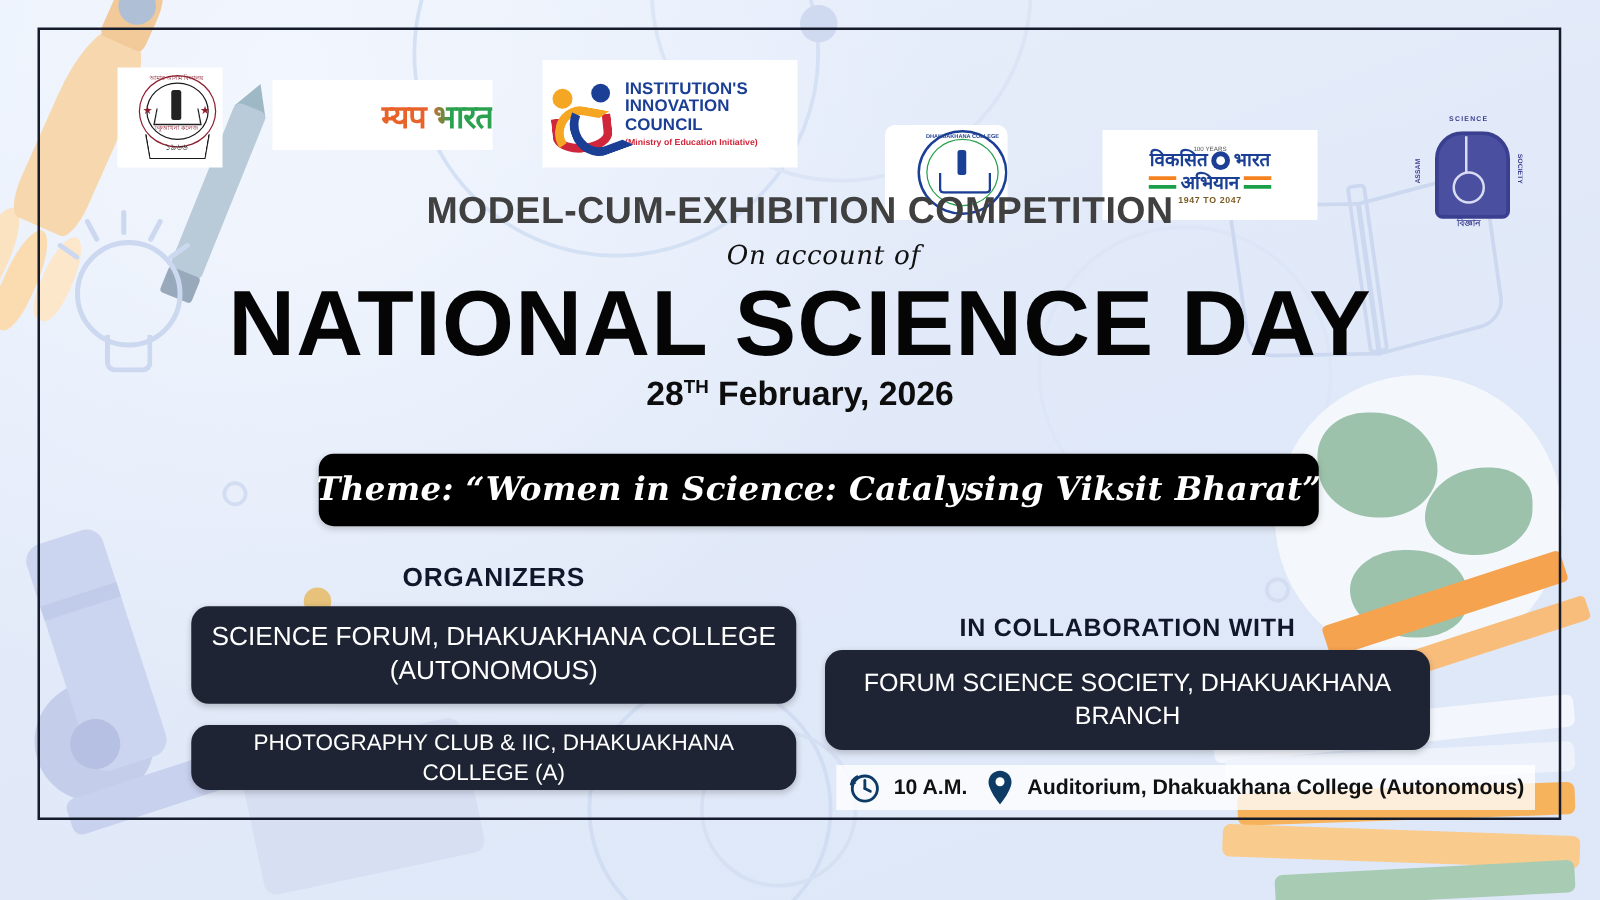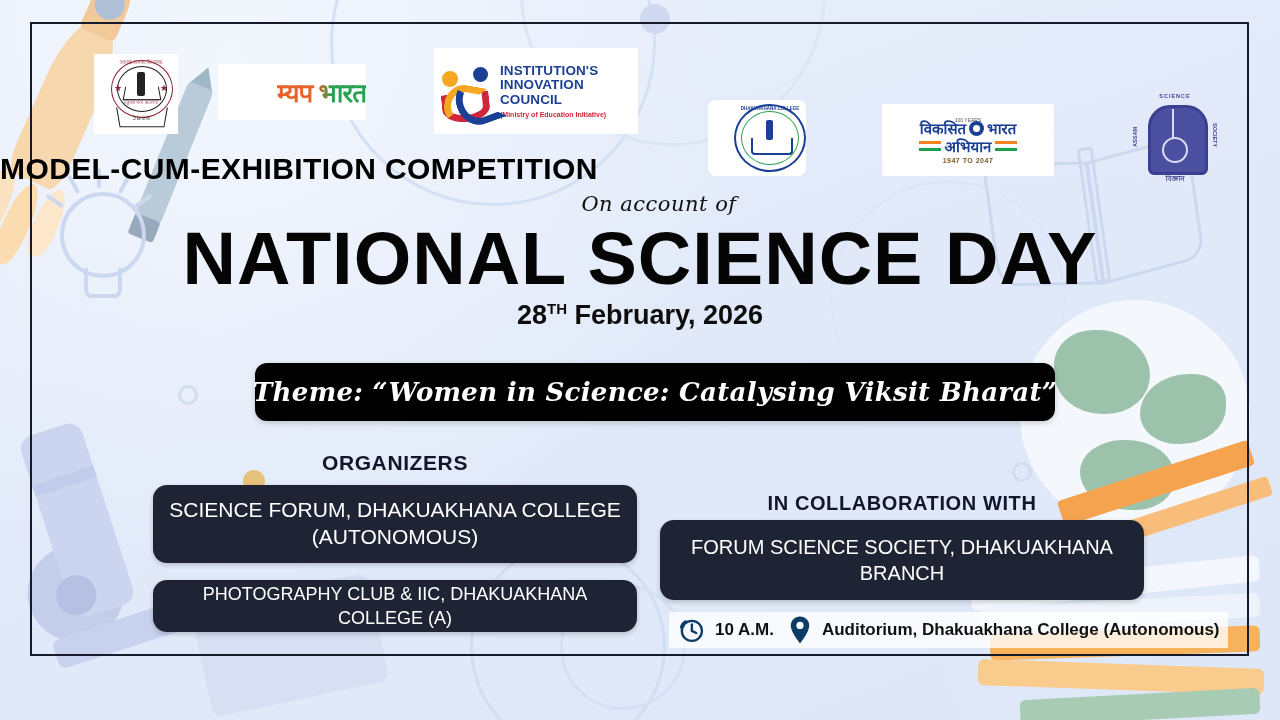--- a/index.html
+++ b/index.html
@@ -313,21 +313,21 @@
     border-left: 1.5px solid #1b1b1b; border-right: 1.5px solid #1b1b1b;
     border-bottom: 1.5px solid #1b1b1b;
     transform: perspective(24px) rotateX(-10deg);
   }
   .seal .yr {
     position: absolute; left: 0; top: 54px; width: 74px; text-align: center;
     font-size: 7px; color: #1b1b1b;
   }
 
   
-  .logo-2 { left: 188px; top: 16px; width: 148px; height: 56px; }
+  .logo-2 { left: 188px; top: 16px; width: 176px; height: 56px; }
   .mybharat {
     font-size: 26px; font-weight: bold;
     background: linear-gradient(90deg, #e8632a 0%, #e8632a 44%, #2aa14e 62%, #2aa14e 100%);
     -webkit-background-clip: text; background-clip: text; color: transparent;
     letter-spacing: -1px;
   }
 
   
   .logo-3 { left: 404px; top: 0px; width: 204px; height: 86px; padding: 4px 6px; }
   .iic { display: flex; align-items: center; gap: 8px; width: 100%; }
@@ -435,23 +435,23 @@
     position: absolute; font-size: 5.5px; font-weight: bold; color: #3b3f8f;
   }
   .ass .top { left: 0; top: 0; width: 86px; text-align: center; letter-spacing: 1px; }
   .ass .bot { left: 0; top: 80px; width: 86px; text-align: center; font-size: 7px; }
   .ass .lft { left: 0px; top: 34px; writing-mode: vertical-rl; transform: rotate(180deg); }
   .ass .rgt { right: 0px; top: 30px; writing-mode: vertical-rl; }
 
   
   .t-head {
     position: absolute; left: 0; top: 152px; width: 1280px;
-    text-align: left;
+    text-align: center;
     font-family: "Liberation Sans", sans-serif;
-    font-size: 30px; font-weight: bold; color: #000000;
+    font-size: 30px; font-weight: bold; color: #404040;
     letter-spacing: .4px;
   }
   .t-onaccount {
     position: absolute; left: 0; top: 192px; width: 1280px;
     text-align: center;
     font-family: "DejaVu Serif", serif;
     font-style: italic; font-size: 21px; color: #111;
     letter-spacing: .5px;
     margin-left: 19px;
   }

